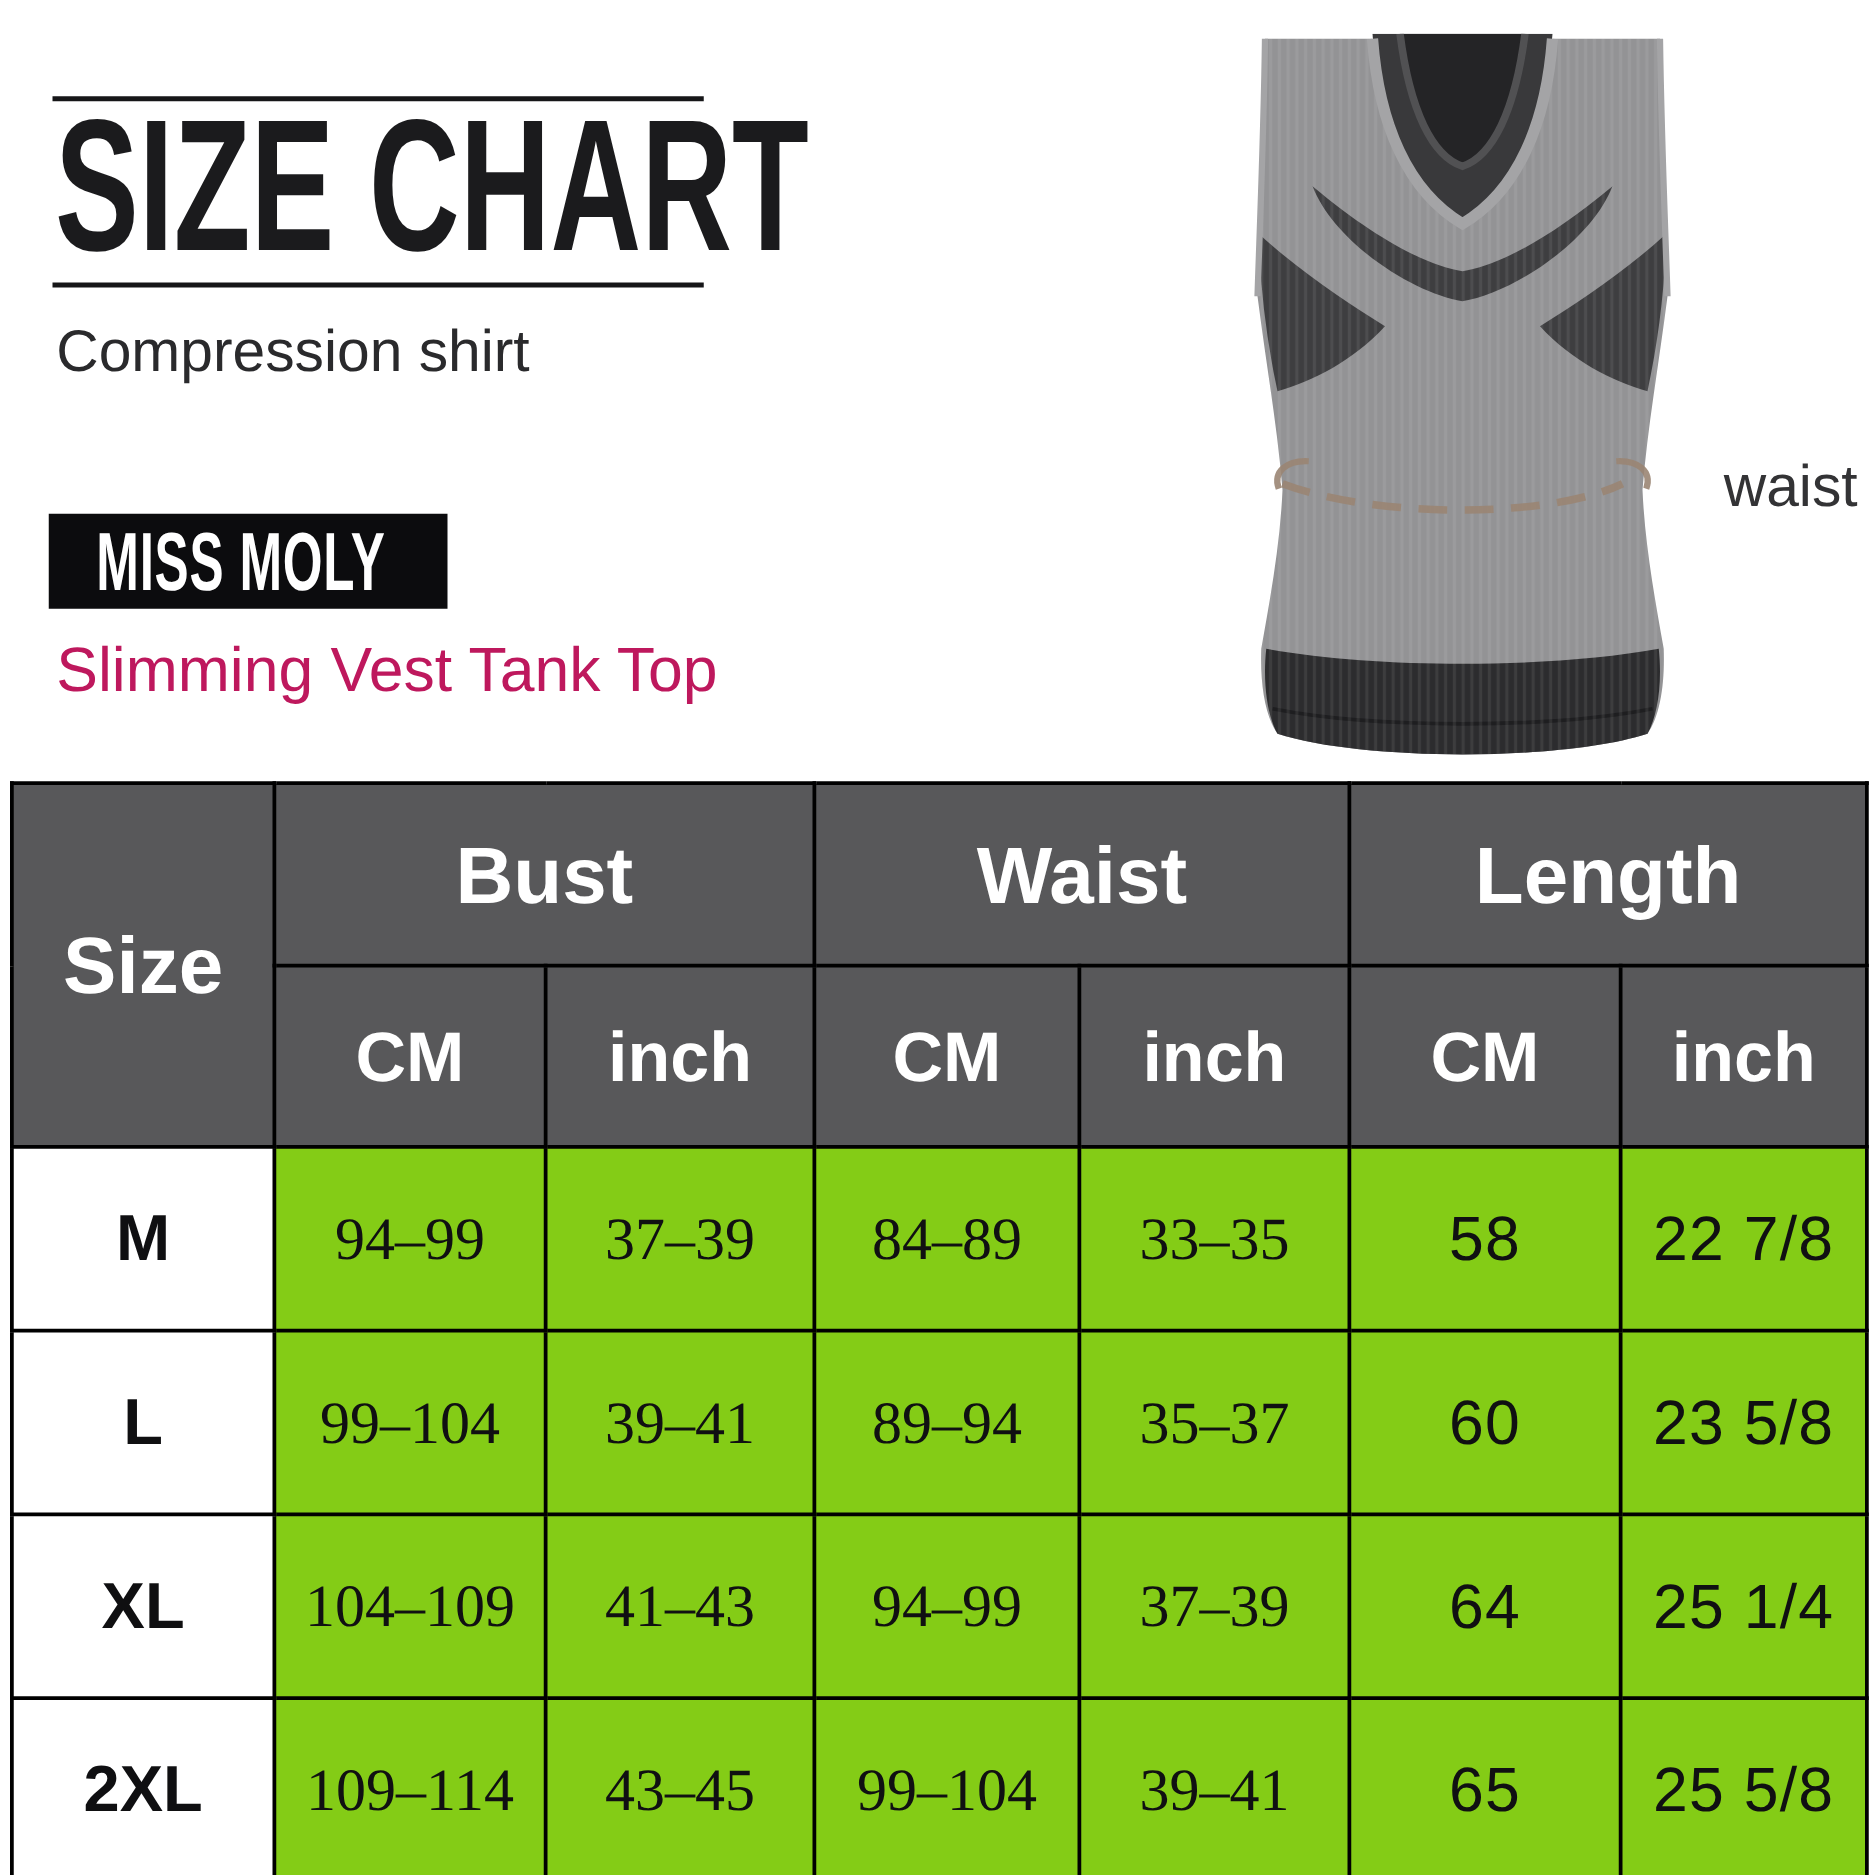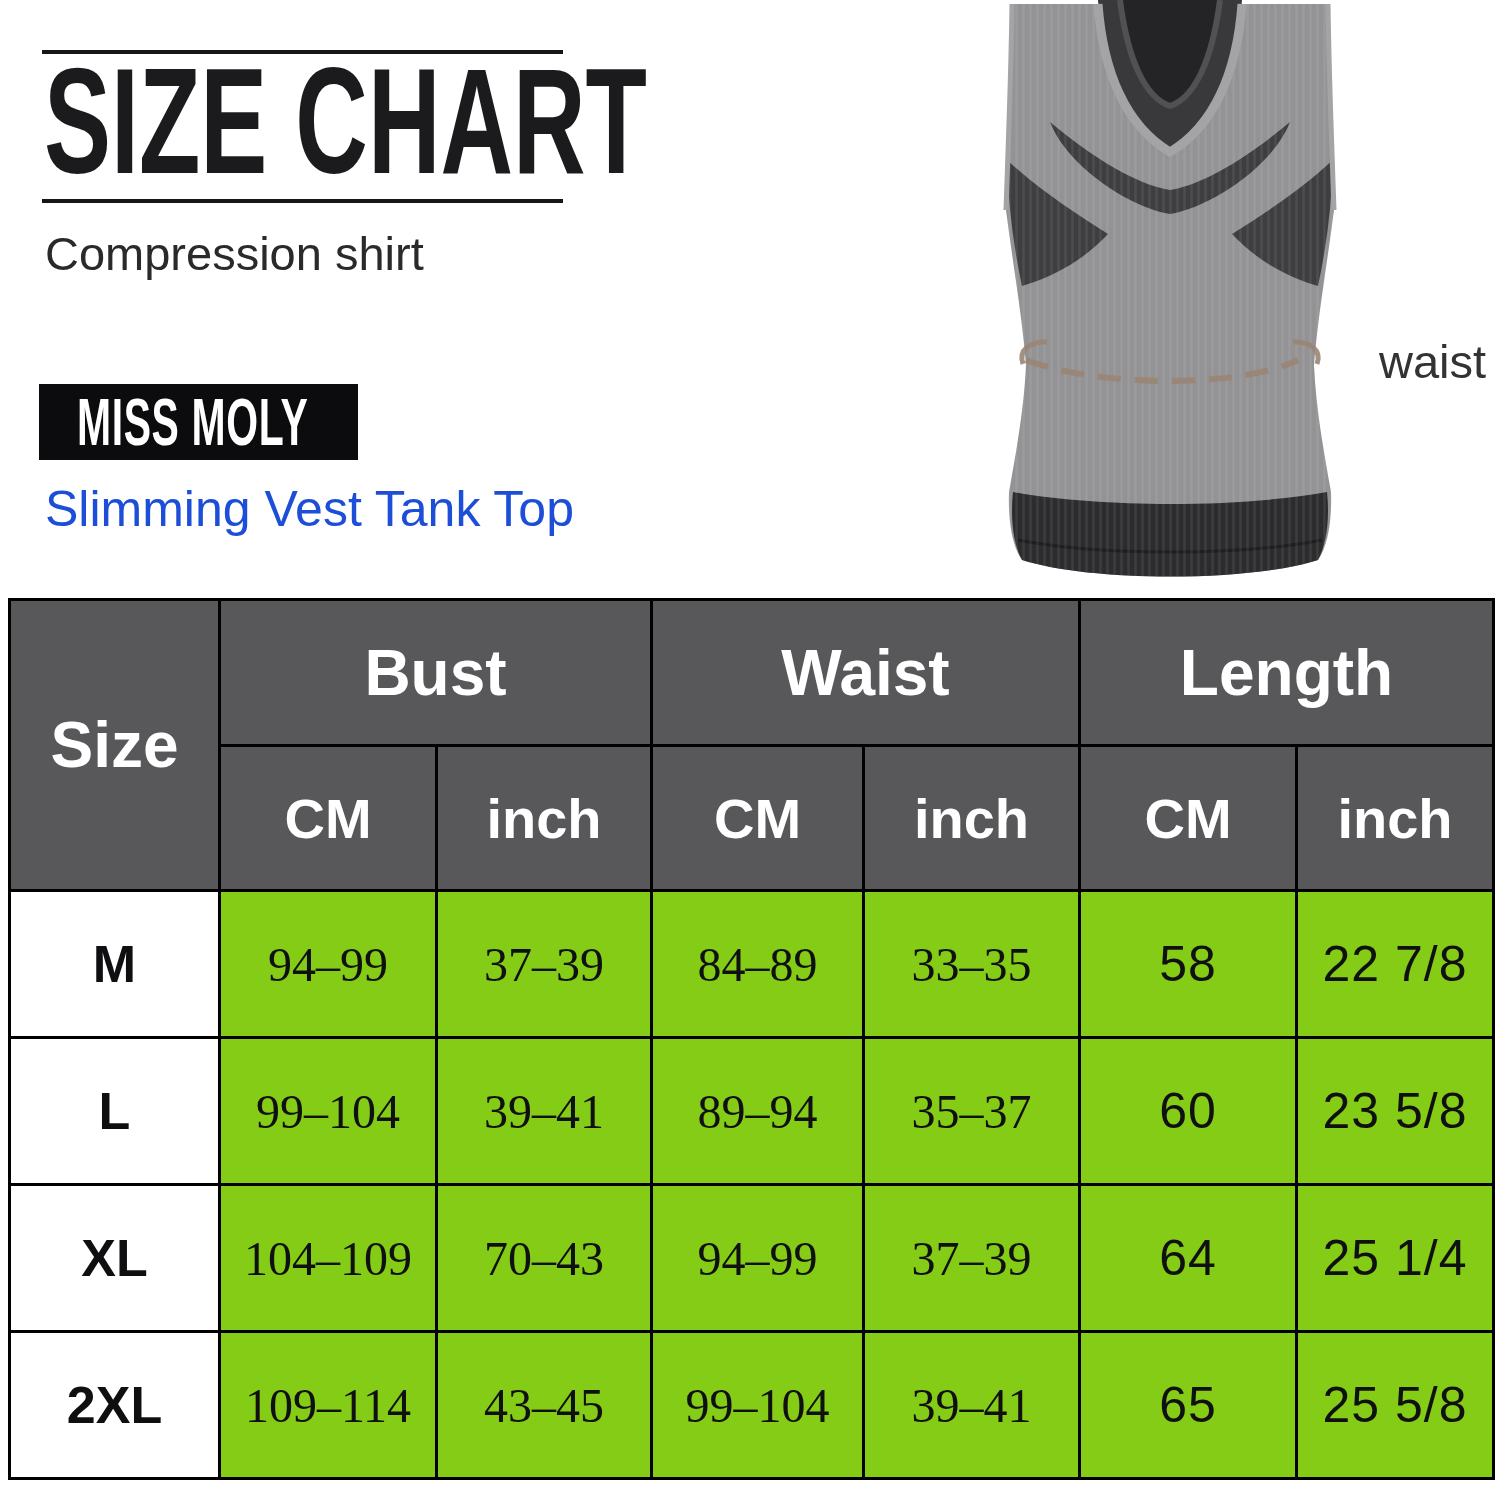--- a/index.html
+++ b/index.html
@@ -4,21 +4,21 @@
 <style>
   * { box-sizing: border-box; }
   html, body { margin: 0; padding: 0; }
   body {
     width: 1500px; height: 1500px;
     background: #ffffff;
     font-family: "Liberation Sans", sans-serif;
     position: relative;
     overflow: hidden;
   }
-  .page { position: relative; width: 1500px; height: 1396px; }
+  .page { position: relative; width: 1500px; height: 1396px; margin-top: 27px; }
 
   
   .hero { position: relative; height: 598px; }
 
   .rule { position: absolute; left: 42px; width: 521px; height: 4px; background: #161618; }
   .rule-top { top: 50px; }
   .rule-bottom { top: 199px; }
 
   .page-title {
     position: absolute; left: 44px; top: 46px; margin: 0;
@@ -39,21 +39,21 @@
     display: flex; align-items: center; padding-left: 38px;
   }
   .brand-squish {
     display: inline-block; font-size: 66px; font-weight: 700; color: #ffffff;
     letter-spacing: 1px; white-space: nowrap;
     transform: scaleX(0.62); transform-origin: left center;
   }
 
   .product-name {
     position: absolute; left: 45px; top: 480px; margin: 0;
-    font-size: 50px; color: #1d4ed8;
+    font-size: 50px; color: #be185d;
   }
 
   
   .vest-figure { position: absolute; left: 950px; top: 0; width: 550px; height: 600px; }
   .vest-figure svg { position: absolute; left: 0; top: 0; }
   .waist-label {
     position: absolute; left: 429px; top: 334px;
     font-size: 47px; color: #333335;
   }
 
@@ -225,21 +225,21 @@
           <td>99–104</td>
           <td>39–41</td>
           <td>89–94</td>
           <td>35–37</td>
           <td class="sans">60</td>
           <td class="sans">23 5/8</td>
         </tr>
         <tr>
           <th>XL</th>
           <td>104–109</td>
-          <td>70–43</td>
+          <td>41–43</td>
           <td>94–99</td>
           <td>37–39</td>
           <td class="sans">64</td>
           <td class="sans">25 1/4</td>
         </tr>
         <tr>
           <th>2XL</th>
           <td>109–114</td>
           <td>43–45</td>
           <td>99–104</td>

